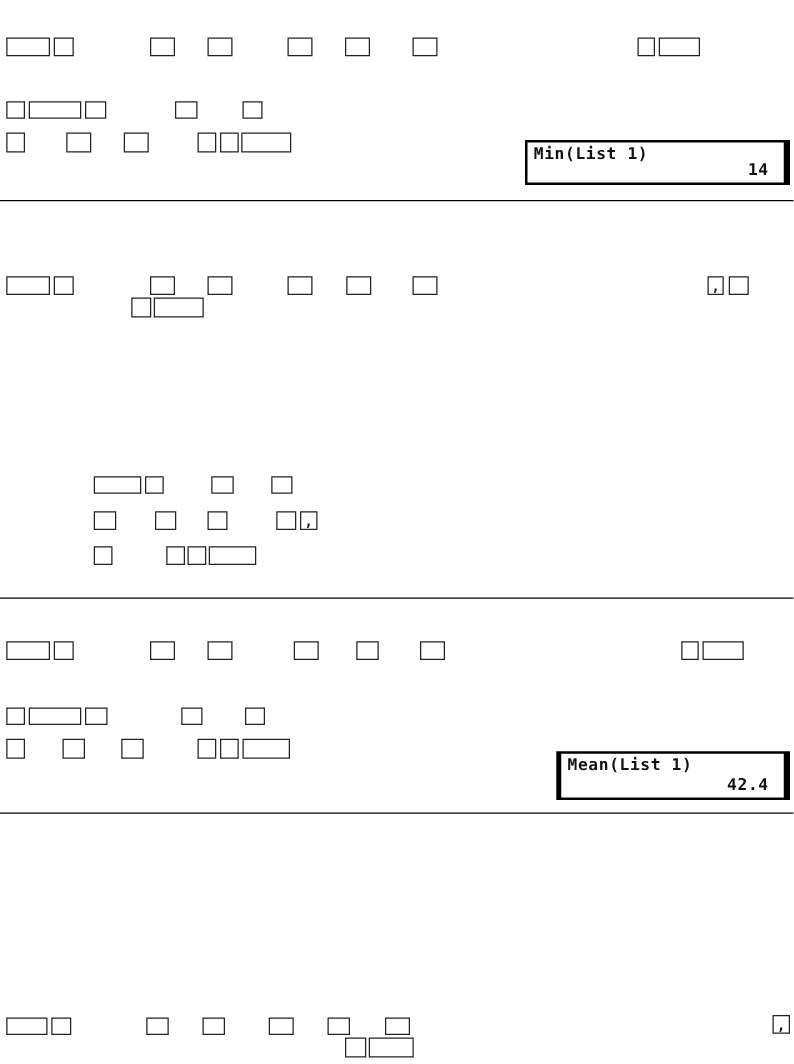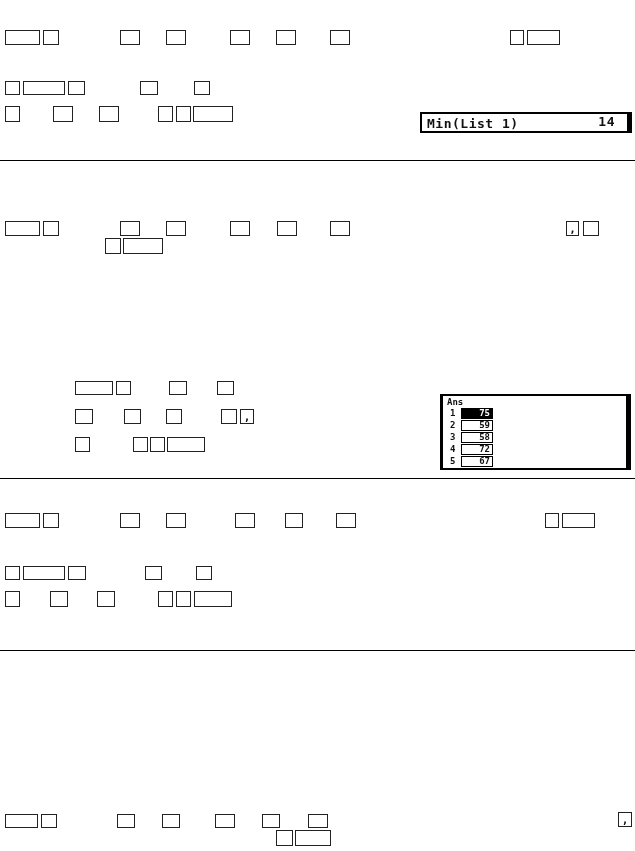--- a/index.html
+++ b/index.html
@@ -64,21 +64,21 @@
   <div class="key" style="left:140px;top:81px;width:18px;height:14px"></div>
   <div class="key" style="left:194px;top:81px;width:16px;height:14px"></div>
 
   <div class="key" style="left:5px;top:106px;width:15px;height:16px"></div>
   <div class="key" style="left:53px;top:106px;width:20px;height:16px"></div>
   <div class="key" style="left:99px;top:106px;width:20px;height:16px"></div>
   <div class="key" style="left:158px;top:106px;width:15px;height:16px"></div>
   <div class="key" style="left:176px;top:106px;width:15px;height:16px"></div>
   <div class="key" style="left:193px;top:106px;width:40px;height:16px"></div>
 
-  <div class="screen" style="left:420px;top:112px;width:212px;height:21px">
+  <div class="screen" style="left:420px;top:112px;width:212px;height:36px">
     <div class="expr">Min(List 1)</div>
     <div class="result">14</div>
   </div>
 
   <div class="divider" style="top:160px"></div>
 
   <div class="key" style="left:5px;top:221px;width:35px;height:15px"></div>
   <div class="key" style="left:43px;top:221px;width:16px;height:15px"></div>
   <div class="key" style="left:120px;top:221px;width:20px;height:15px"></div>
   <div class="key" style="left:166px;top:221px;width:20px;height:15px"></div>
@@ -100,45 +100,20 @@
   <div class="key" style="left:124px;top:409px;width:17px;height:15px"></div>
   <div class="key" style="left:166px;top:409px;width:16px;height:15px"></div>
   <div class="key" style="left:221px;top:409px;width:16px;height:15px"></div>
   <div class="key comma" style="left:240px;top:409px;width:14px;height:15px">,</div>
 
   <div class="key" style="left:75px;top:437px;width:15px;height:15px"></div>
   <div class="key" style="left:133px;top:437px;width:15px;height:15px"></div>
   <div class="key" style="left:150px;top:437px;width:15px;height:15px"></div>
   <div class="key" style="left:167px;top:437px;width:38px;height:15px"></div>
 
-  <div class="screen screen-ans" style="left:440px;top:394px;width:191px;height:76px">
-    <div class="ans-title">Ans</div>
-    <div class="ans-table">
-      <div class="ans-row">
-        <span class="ans-idx">1</span>
-        <span class="ans-val hl">75</span>
-      </div>
-      <div class="ans-row">
-        <span class="ans-idx">2</span>
-        <span class="ans-val">59</span>
-      </div>
-      <div class="ans-row">
-        <span class="ans-idx">3</span>
-        <span class="ans-val">58</span>
-      </div>
-      <div class="ans-row">
-        <span class="ans-idx">4</span>
-        <span class="ans-val">72</span>
-      </div>
-      <div class="ans-row">
-        <span class="ans-idx">5</span>
-        <span class="ans-val">67</span>
-      </div>
-    </div>
-  </div>
 
   <div class="divider" style="top:478px"></div>
 
   <div class="key" style="left:5px;top:513px;width:35px;height:15px"></div>
   <div class="key" style="left:43px;top:513px;width:16px;height:15px"></div>
   <div class="key" style="left:120px;top:513px;width:20px;height:15px"></div>
   <div class="key" style="left:166px;top:513px;width:20px;height:15px"></div>
   <div class="key" style="left:235px;top:513px;width:20px;height:15px"></div>
   <div class="key" style="left:285px;top:513px;width:18px;height:15px"></div>
   <div class="key" style="left:336px;top:513px;width:20px;height:15px"></div>
@@ -151,20 +126,24 @@
   <div class="key" style="left:145px;top:566px;width:17px;height:14px"></div>
   <div class="key" style="left:196px;top:566px;width:16px;height:14px"></div>
 
   <div class="key" style="left:5px;top:591px;width:15px;height:16px"></div>
   <div class="key" style="left:50px;top:591px;width:18px;height:16px"></div>
   <div class="key" style="left:97px;top:591px;width:18px;height:16px"></div>
   <div class="key" style="left:158px;top:591px;width:15px;height:16px"></div>
   <div class="key" style="left:176px;top:591px;width:15px;height:16px"></div>
   <div class="key" style="left:194px;top:591px;width:38px;height:16px"></div>
 
+  <div class="screen screen-mean" style="left:445px;top:601px;width:187px;height:39px">
+    <div class="expr">Mean(List 1)</div>
+    <div class="result">42.4</div>
+  </div>
 
   <div class="divider" style="top:650px"></div>
 
   <div class="key" style="left:5px;top:814px;width:33px;height:14px"></div>
   <div class="key" style="left:41px;top:814px;width:16px;height:14px"></div>
   <div class="key" style="left:117px;top:814px;width:18px;height:14px"></div>
   <div class="key" style="left:162px;top:814px;width:18px;height:14px"></div>
   <div class="key" style="left:215px;top:814px;width:20px;height:14px"></div>
   <div class="key" style="left:262px;top:814px;width:18px;height:14px"></div>
   <div class="key" style="left:308px;top:814px;width:20px;height:14px"></div>

